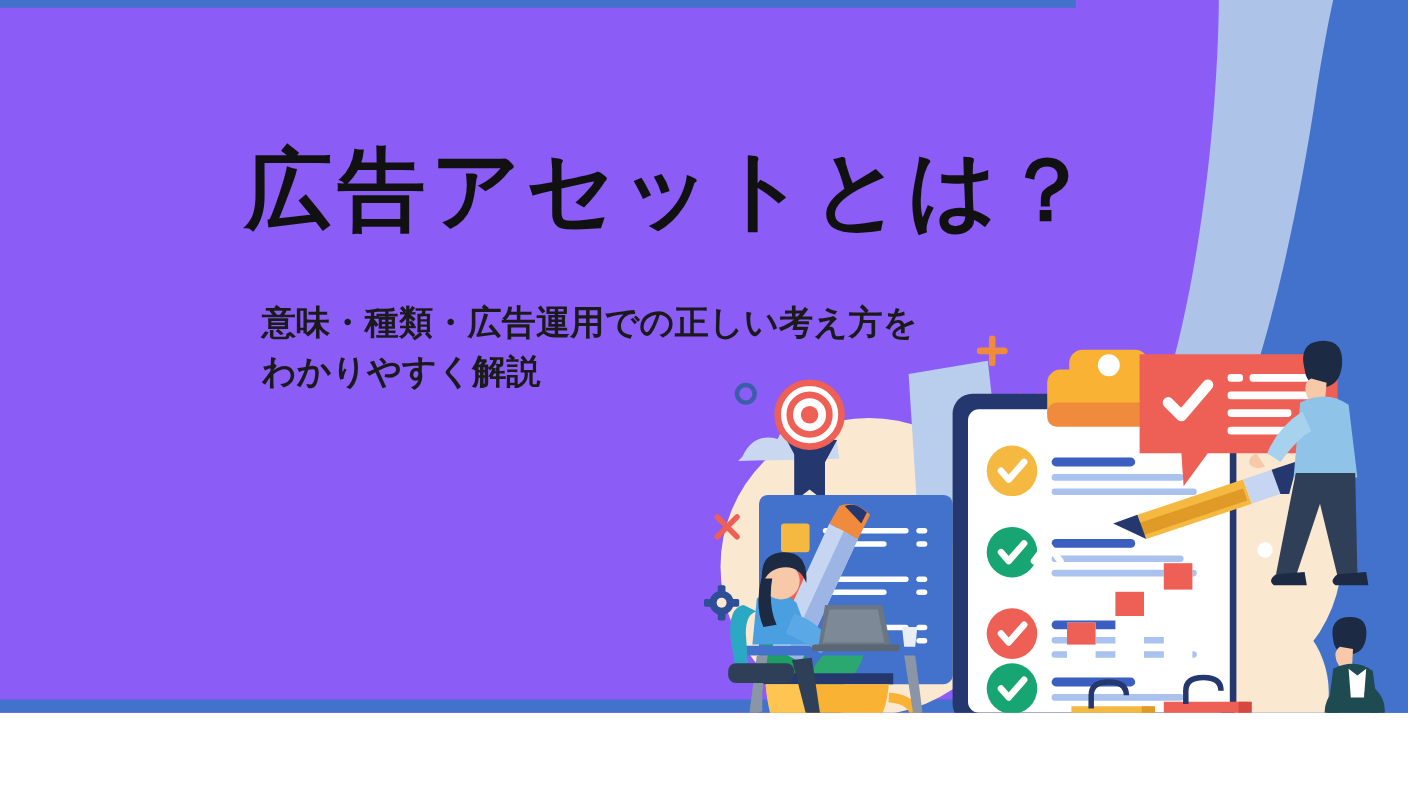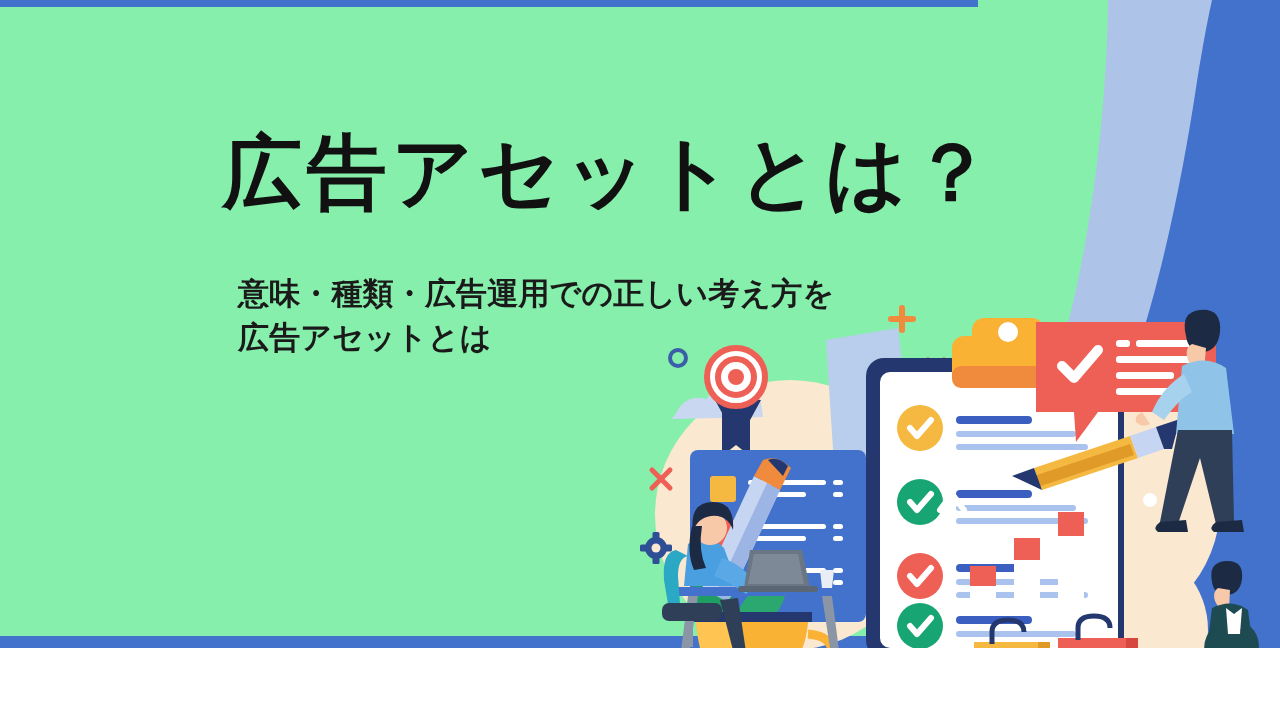--- a/index.html
+++ b/index.html
@@ -6,21 +6,21 @@
   * { margin:0; padding:0; box-sizing:border-box; }
   html, body {
     width:1280px; height:720px;
     overflow:hidden;
     background:#ffffff;
     font-family:"Liberation Sans","DejaVu Sans",sans-serif;
   }
   .slide {
     position:relative;
     width:1280px; height:648px;
-    background:#86efac;
+    background:#8b5cf6;
     overflow:hidden;
   }
 
   
   .bar-top {
     position:absolute; left:0; top:0;
     width:978px; height:7px;
     background:var(--blue);
   }
   .bar-bottom {
@@ -328,17 +328,17 @@
         <path d="M576,370 h52 l2,48 l-16,1 l-12,-34 l-12,34 l-16,-1 Z" fill="#2f3f57"></path>
       </g>
 
     </svg>
   </div>
 
   <div class="text-block">
     <h1 class="title">広告アセットとは？</h1>
     <div class="subtitle">
       <span class="ln">意味・種類・広告運用での正しい考え方を</span>
-      <span class="ln">広告アセットとは</span>
+      <span class="ln">わかりやすく解説</span>
     </div>
   </div>
 
 </div>
 
 </body></html>

